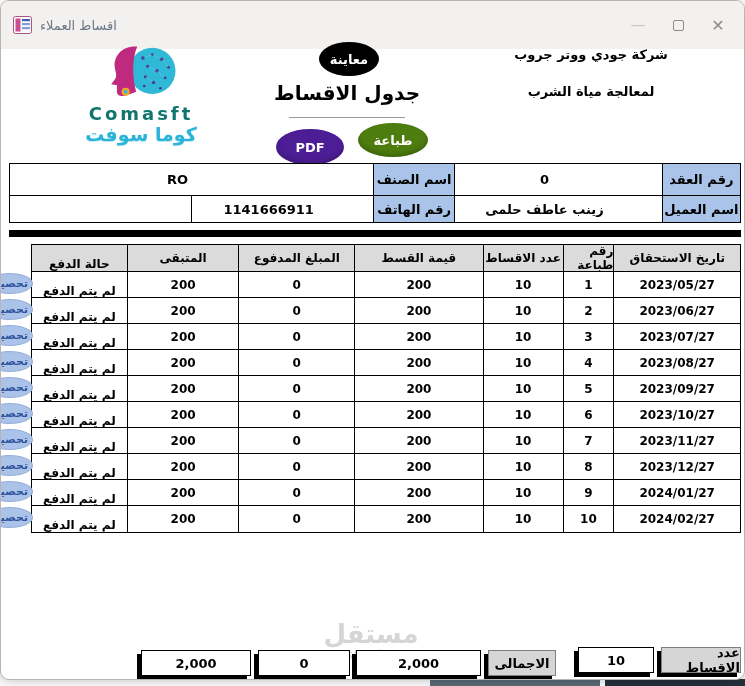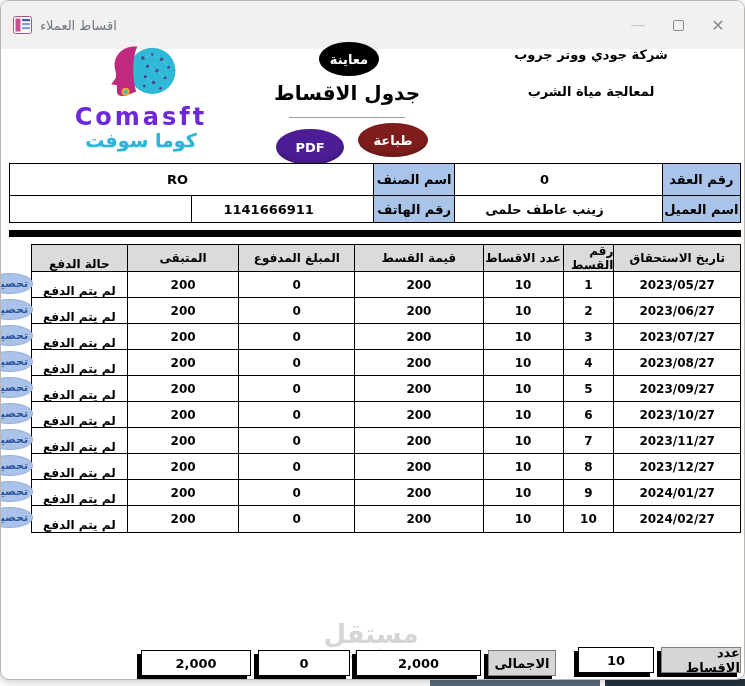--- a/index.html
+++ b/index.html
@@ -17,28 +17,28 @@
   .title-text { font-size:13px; color:#6d7686; direction:rtl; }
   .win-controls { margin-left:auto; display:flex; align-items:center; }
   .win-btn { width:40px; height:30px; display:flex; align-items:center; justify-content:center; font-size:14px; color:#8b8b8b; cursor:default; }
   .win-btn.min { color:#c9c8c6; font-size:15px; }
   .win-btn.max span { display:block; width:11px; height:11px; border:1.4px solid #8b8b8b; border-radius:2px; }
   .win-btn.close { font-size:16px; }
 
   
   .logo-wrap { position:absolute; left:45px; top:42px; width:190px; height:118px; text-align:center; }
   .logo-art { height:58px; }
-  .logo-en { font-size:24px; font-weight:900; letter-spacing:3px; color:#6d28d9; line-height:1.05; }
+  .logo-en { font-size:18px; font-weight:900; letter-spacing:3px; color:#0f766e; line-height:1.05; }
   .logo-ar { font-size:19px; font-weight:bold; color:#2cb4d8; direction:rtl; line-height:1.1; text-shadow:0 1px 0 #bfeaf3; }
 
   .oval-btn { position:absolute; border-radius:50%; display:flex; align-items:center; justify-content:center;
               color:#fff; font-weight:bold; font-size:13px; cursor:pointer; direction:rtl;
               box-shadow: inset 0 -3px 4px rgba(0,0,0,.18); }
   .btn-preview { left:318px; top:41px;  width:60px; height:34px; background:#000000; }
-  .btn-print   { left:357px; top:122px; width:70px; height:34px; background:#7f1d1d; }
+  .btn-print   { left:357px; top:122px; width:70px; height:34px; background:#4d7c0f; }
   .btn-pdf     { left:275px; top:128px; width:68px; height:36px; background:#4c1d95; }
 
   .page-title { position:absolute; left:270px; top:80px; width:152px; text-align:center;
                 font-size:20px; font-weight:bold; color:#000; direction:rtl; }
   .title-rule { position:absolute; left:288px; top:116px; width:116px; height:0; border-top:1px solid #9a9a9a; }
 
   .company { position:absolute; left:470px; top:46px; width:240px; text-align:center; direction:rtl;
              font-weight:bold; font-size:13px; color:#000; }
   .company .l2 { margin-top:22px; }
 
@@ -171,21 +171,21 @@
       <div class="ccell w-phone">1141666911</div>
       <div class="ccell w-empty"></div>
     </div>
   </div>
 
   <div class="thick-bar"></div>
 
   <div class="inst-table">
     <div class="trow head">
         <div class="tcell c0">تاريخ الاستحقاق</div>
-        <div class="tcell c1">رقم القسط</div>
+        <div class="tcell c1">رقم طباعة</div>
         <div class="tcell c2">عدد الاقساط</div>
         <div class="tcell c3">قيمة القسط</div>
         <div class="tcell c4">المبلغ المدفوع</div>
         <div class="tcell c5">المتبقى</div>
         <div class="tcell c6">حالة الدفع</div>
       </div>
     <div>
         <div class="trow">
           <div class="tcell c0">2023/05/27</div>
           <div class="tcell c1">1</div>

